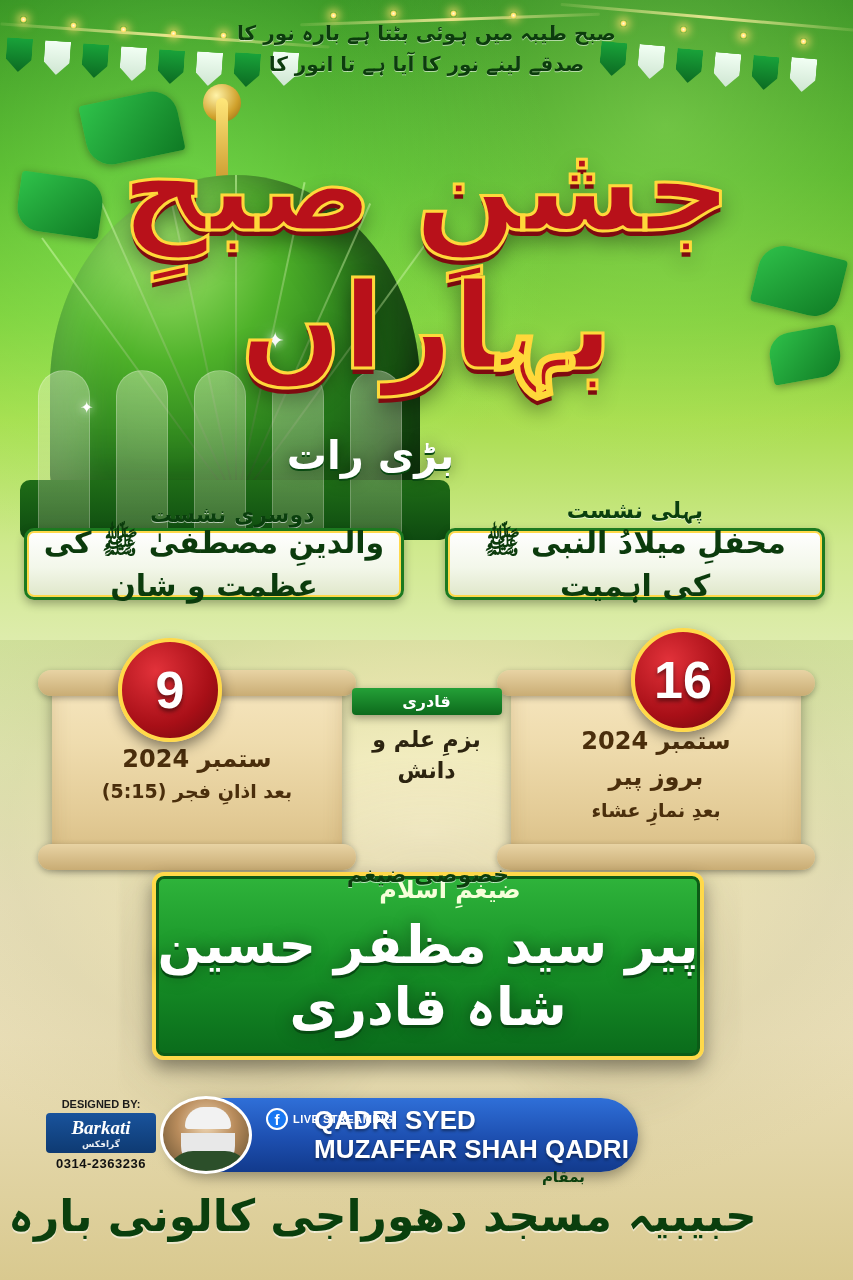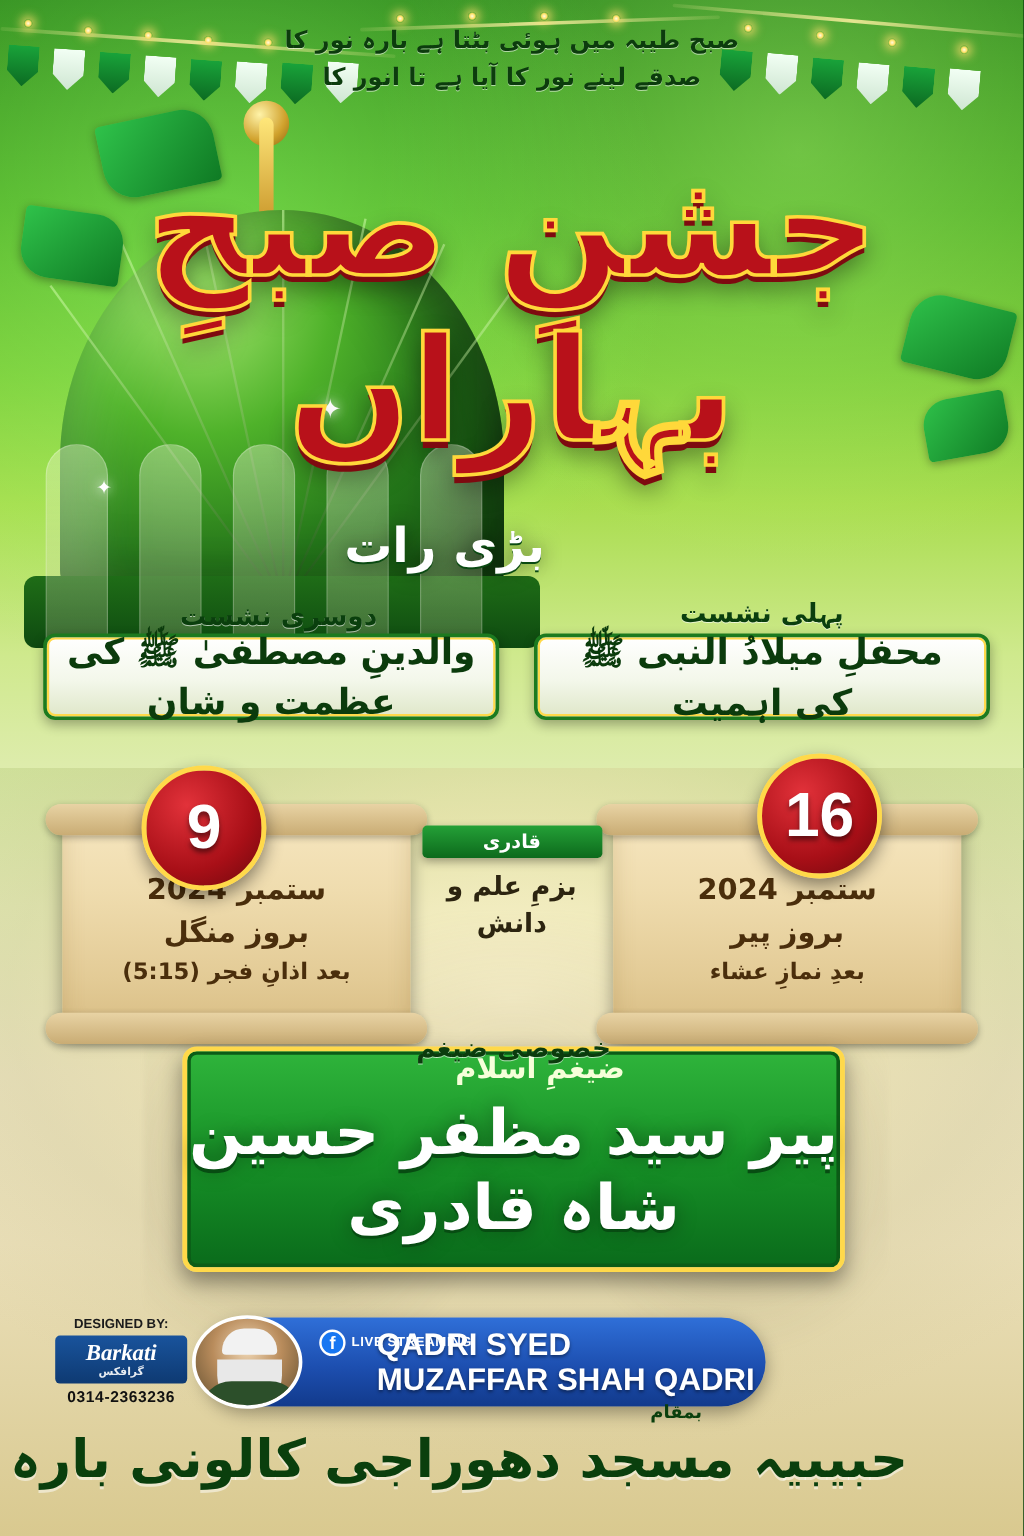--- a/index.html
+++ b/index.html
@@ -137,21 +137,21 @@
   .banner {
     position:absolute; top:30px; height:72px; width:380px;
     background:linear-gradient(180deg,#ffffff 0%, #f3f7ea 55%, #dfe7c9 100%);
     border:3px solid #1c7a1f;
     border-radius:10px;
     box-shadow:0 4px 10px rgba(0,0,0,.3), inset 0 0 0 2px #ffd94a;
     display:flex; align-items:center; justify-content:center;
     color:#0b3b0c; font-size:30px; font-weight:bold;
     padding:0 10px; text-align:center;
   }
-  .banner.left { left:36px; }
+  .banner.left { left:24px; }
   .banner.right { right:28px; }
 
   
   .scrolls { position:absolute; top:628px; left:0; width:853px; height:250px; }
   .scroll {
     position:absolute; top:52px; width:290px; height:180px;
     background:linear-gradient(180deg,#f6e6bf 0%, #efdcae 35%, #e3cb96 75%, #d8bd84 100%);
     border-radius:8px;
     box-shadow:0 6px 14px rgba(0,0,0,.35), inset 0 0 18px rgba(150,110,50,.25);
   }
@@ -377,21 +377,20 @@
         <div>ستمبر 2024</div>
         <div>بروز پیر</div>
         <div class="line2">بعدِ نمازِ عشاء</div>
       </div>
     </div>
     <div class="daybadge b16">16</div>
 
     <div class="scroll left">
       <div class="scroll-txt urdu">
         <div>ستمبر 2024</div>
-        <div>بروز منگل</div>
         <div class="line2">بعد اذانِ فجر (5:15)</div>
       </div>
     </div>
     <div class="daybadge b17">9</div>
 
     <div class="center-tag">
       <div class="ribbon urdu">قادری</div>
       <div class="ct-line urdu">بزمِ علم و</div>
       <div class="ct-line urdu">دانش</div>
     </div>

